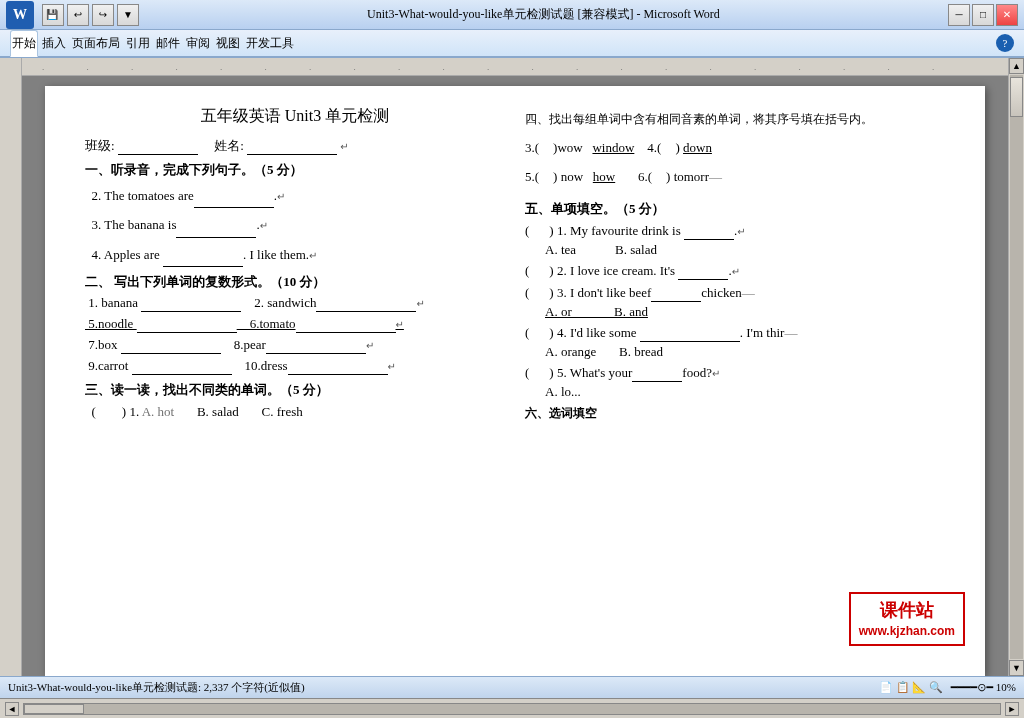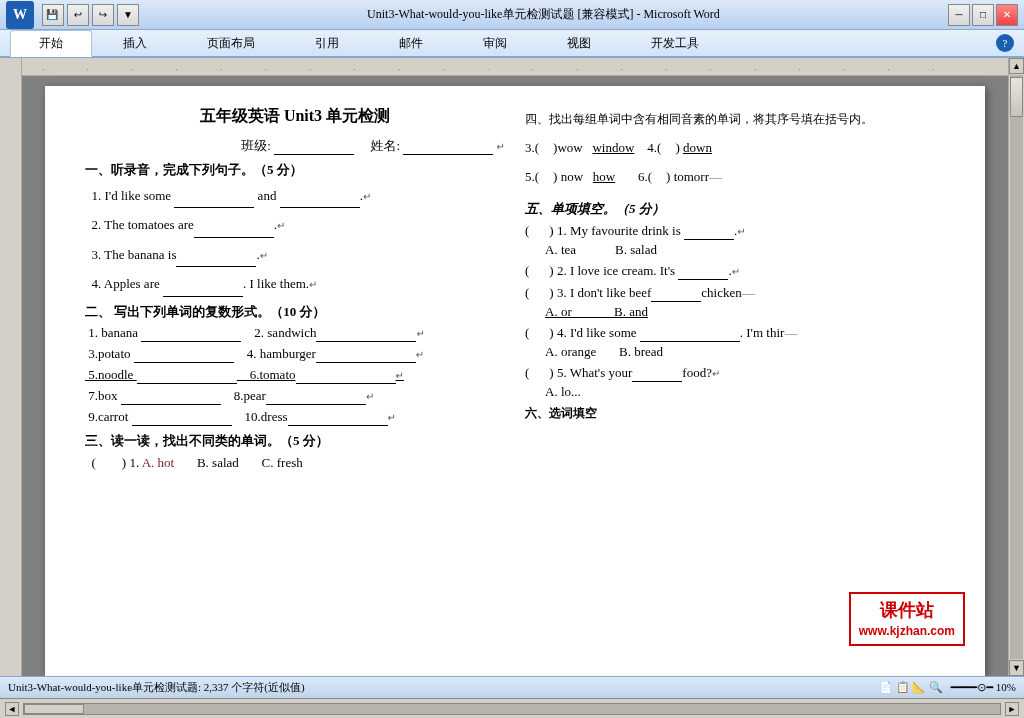--- a/index.html
+++ b/index.html
@@ -27,21 +27,21 @@
     .ribbon {
       background: linear-gradient(to bottom, #e8f0fb, #d0e4f8);
       height: 28px;
       display: flex;
       align-items: center;
       padding: 0 10px;
       gap: 2px;
       border-bottom: 2px solid #8aa8cc;
     }
     .ribbon-tab {
-      padding: 4px 28px;
+      padding: 4px 1px;
       font-size: 12px;
       cursor: pointer;
       border: 1px solid transparent;
       border-radius: 3px 3px 0 0;
     }
     .ribbon-tab.active {
       background: white;
       border-color: #aac4e0;
       border-bottom-color: white;
     }
@@ -76,43 +76,42 @@
       grid-template-columns: 1fr 1fr;
       grid-template-rows: auto;
       column-gap: 20px;
       font-size: 13px;
       position: relative;
     }
 
     .page-title {
       text-align: center;
       font-size: 16px;
-      font-weight: bold;
+      font-weight: normal;
       margin-bottom: 10px;
       grid-column: 1;
     }
 
     .class-line {
-      text-align: right;
+      text-align: left;
       margin-bottom: 0;
       grid-column: 1;
     }
 
     .section-header {
       font-size: 13px;
       font-weight: bold;
       margin: 6px 0 4px 0;
       grid-column: 1;
     }
 
     .section-header-right {
       font-size: 13px;
       font-weight: bold;
       margin: 6px 0 4px 0;
-      font-style: italic;
     }
 
     .question { margin: 5px 0; line-height: 1.8; }
     .underline { display: inline-block; border-bottom: 1px solid #000; min-width: 80px; }
     .underline-sm { display: inline-block; border-bottom: 1px solid #000; min-width: 50px; }
     .underline-lg { display: inline-block; border-bottom: 1px solid #000; min-width: 100px; }
 
     
     .right-scrollbar {
       width: 16px;
@@ -206,59 +205,52 @@
             <span class="underline-class">&nbsp;&nbsp;&nbsp;&nbsp;&nbsp;&nbsp;&nbsp;&nbsp;&nbsp;&nbsp;</span>
             &nbsp;&nbsp;&nbsp;
             <span>姓名:</span>
             <span class="underline-name">&nbsp;&nbsp;&nbsp;&nbsp;&nbsp;&nbsp;&nbsp;&nbsp;&nbsp;&nbsp;</span>
             <span style="font-size:10px;color:#555;">↵</span>
           </div>
 
           <div class="section-header">一、听录音，完成下列句子。（5 分）</div>
 
           <div class="question">
-            &nbsp;&nbsp;1. I'd like some <span class="underline">&nbsp;&nbsp;&nbsp;&nbsp;&nbsp;&nbsp;&nbsp;&nbsp;&nbsp;&nbsp;</span> and <span class="underline">&nbsp;&nbsp;&nbsp;&nbsp;&nbsp;&nbsp;&nbsp;&nbsp;</span>.<span style="font-size:10px;color:#555;">↵</span>
-          </div>
-          <div class="question">
             &nbsp;&nbsp;2. The tomatoes are<span class="underline">&nbsp;&nbsp;&nbsp;&nbsp;&nbsp;&nbsp;&nbsp;&nbsp;&nbsp;</span>.<span style="font-size:10px;color:#555;">↵</span>
           </div>
           <div class="question">
             &nbsp;&nbsp;3. The banana is<span class="underline">&nbsp;&nbsp;&nbsp;&nbsp;&nbsp;&nbsp;&nbsp;&nbsp;&nbsp;&nbsp;&nbsp;</span>.<span style="font-size:10px;color:#555;">↵</span>
           </div>
           <div class="question">
             &nbsp;&nbsp;4. Apples are <span class="underline">&nbsp;&nbsp;&nbsp;&nbsp;&nbsp;&nbsp;&nbsp;&nbsp;</span>. I like them.<span style="font-size:10px;color:#555;">↵</span>
           </div>
 
           <div class="section-header">二、 写出下列单词的复数形式。（10 分）</div>
 
           <div style="margin: 4px 0;">
             &nbsp;1. banana <span class="underline-lg">&nbsp;&nbsp;&nbsp;&nbsp;&nbsp;&nbsp;&nbsp;&nbsp;&nbsp;&nbsp;&nbsp;</span>
             &nbsp;&nbsp; 2. sandwich<span class="underline-lg">&nbsp;&nbsp;&nbsp;&nbsp;&nbsp;&nbsp;&nbsp;&nbsp;&nbsp;</span><span style="font-size:10px;color:#555;">↵</span>
           </div>
-          <div style="margin: 4px 0;">
-            &nbsp;3.potato <span class="underline-lg">&nbsp;&nbsp;&nbsp;&nbsp;&nbsp;&nbsp;&nbsp;&nbsp;&nbsp;&nbsp;&nbsp;</span>
-            &nbsp;&nbsp; 4. hamburger<span class="underline-lg">&nbsp;&nbsp;&nbsp;&nbsp;&nbsp;&nbsp;&nbsp;</span><span style="font-size:10px;color:#555;">↵</span>
-          </div>
           <div style="margin: 4px 0; text-decoration: underline;">
             &nbsp;5.noodle <span class="underline-lg">&nbsp;&nbsp;&nbsp;&nbsp;&nbsp;&nbsp;&nbsp;&nbsp;&nbsp;&nbsp;&nbsp;</span>
             &nbsp;&nbsp; 6.tomato<span class="underline-lg">&nbsp;&nbsp;&nbsp;&nbsp;&nbsp;&nbsp;&nbsp;&nbsp;&nbsp;&nbsp;</span><span style="font-size:10px;color:#555;">↵</span>
           </div>
           <div style="margin: 4px 0;">
             &nbsp;7.box <span class="underline-lg">&nbsp;&nbsp;&nbsp;&nbsp;&nbsp;&nbsp;&nbsp;&nbsp;&nbsp;&nbsp;&nbsp;&nbsp;&nbsp;</span>
             &nbsp;&nbsp; 8.pear<span class="underline-lg">&nbsp;&nbsp;&nbsp;&nbsp;&nbsp;&nbsp;&nbsp;&nbsp;&nbsp;&nbsp;&nbsp;&nbsp;&nbsp;</span><span style="font-size:10px;color:#555;">↵</span>
           </div>
           <div style="margin: 4px 0;">
             &nbsp;9.carrot <span class="underline-lg">&nbsp;&nbsp;&nbsp;&nbsp;&nbsp;&nbsp;&nbsp;&nbsp;&nbsp;&nbsp;&nbsp;</span>
             &nbsp;&nbsp; 10.dress<span class="underline-lg">&nbsp;&nbsp;&nbsp;&nbsp;&nbsp;&nbsp;&nbsp;&nbsp;&nbsp;&nbsp;&nbsp;</span><span style="font-size:10px;color:#555;">↵</span>
           </div>
 
           <div class="section-header">三、读一读，找出不同类的单词。（5 分）</div>
 
           <div style="margin:4px 0;">
-            &nbsp;&nbsp;(　　) 1. <span style="color:#7f1d1d;">A. hot</span> &nbsp;&nbsp;&nbsp;&nbsp;&nbsp; B. salad &nbsp;&nbsp;&nbsp;&nbsp;&nbsp; C. fresh
+            &nbsp;&nbsp;(　　) 1. <span style="color:#737373;">A. hot</span> &nbsp;&nbsp;&nbsp;&nbsp;&nbsp; B. salad &nbsp;&nbsp;&nbsp;&nbsp;&nbsp; C. fresh
           </div>
         </div>
 
         <div style="grid-column:2; grid-row: 1 / 20; padding-top: 4px;">
 
           <div style="font-size:12px; margin-bottom:6px; line-height:1.6;">
             四、找出每组单词中含有相同音素的单词，将其序号填在括号内。
           </div>
 
           <div style="margin: 3px 0; line-height:2;">

